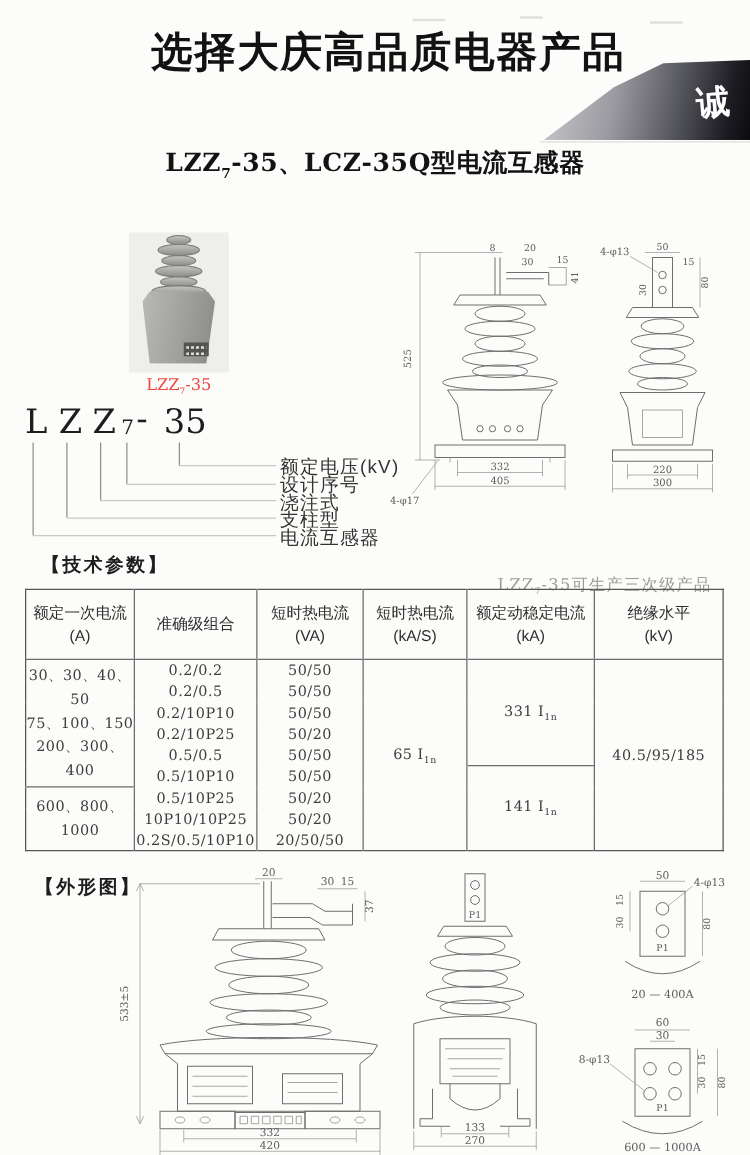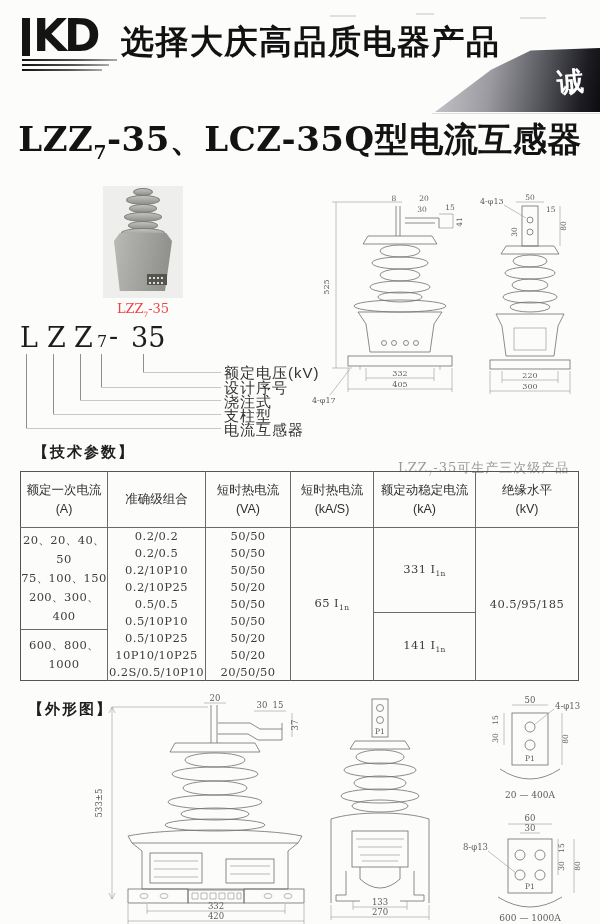--- a/index.html
+++ b/index.html
@@ -17,21 +17,21 @@
   .slogan { position:absolute; left:121px; top:20px; font-size:33px; font-weight:900; color:#121212; letter-spacing:1.5px; white-space:nowrap; }
   .corner-banner { position:absolute; right:0; top:48px; width:165px; height:64px;
       clip-path:polygon(0 100%, 34% 34%, 58% 4%, 100% 0, 100% 100%);
       background:linear-gradient(100deg,#c9c9cd 0%,#9a9aa0 35%,#55555c 65%,#1c1c22 88%,#0c0c10 100%); }
   .corner-mark { position:absolute; right:16px; top:16px; color:#fff; font-size:27px; font-weight:900; transform:rotate(-5deg); }
   .banner-underline { position:absolute; right:0; top:113px; width:168px; height:1px; background:#ddd; }
   .scan-mark { position:absolute; background:none; border-top:2px solid #c9c9c9; opacity:.55; }
 
   
   .doc-title { position:absolute; left:0; top:117px; width:600px; text-align:center;
-      font-family:"DejaVu Serif", serif; font-weight:bold; font-size:34px; color:#131313; letter-spacing:.5px; }
+      font-family:"DejaVu Serif", serif; font-weight:bold; font-size:20px; color:#131313; letter-spacing:.5px; }
   .doc-title sub, .cap sub { font-size:.55em; }
 
   
   .photo { position:absolute; left:103px; top:186px; width:80px; height:112px; background:#eeeeec; filter:blur(.3px); }
   .ct-ridge { position:absolute; left:50%; transform:translateX(-50%); background:linear-gradient(#c2c2be,#8f8f8b); border-radius:50%; border:1px solid #7d7d79; }
   .ct-body { position:absolute; left:50%; transform:translateX(-50%); top:47px; width:58px; height:58px;
       background:linear-gradient(100deg,#b9b9b5,#8a8a86); clip-path:polygon(10% 0,90% 0,100% 14%,88% 100%,10% 100%,0 14%); }
   .ct-label { position:absolute; left:44px; top:88px; width:20px; height:11px; background:#55554f; }
   .ct-label i { display:block; margin:3px 2px; height:2px; background:repeating-linear-gradient(90deg,#ddd 0 2px,transparent 2px 4px); }
   .photo-caption { position:absolute; left:100px; top:301px; width:86px; text-align:center;
@@ -65,31 +65,20 @@
   table.params td.bt { border-top:1px solid #6a6a6a; }
   table.params sub { font-size:7.5px; }
 
   .pos { position:absolute; }
 </style>
 </head>
 <body>
 
 <div class="page">
 
-  <div class="logo">
-    <div class="logo-row">
-      <div class="logo-bar"></div>
-      <div class="logo-text">KD</div>
-    </div>
-    <div class="logo-lines">
-        <div></div>
-        <div></div>
-        <div></div>
-      </div>
-  </div>
   <div class="slogan">选择大庆高品质电器产品</div>
   <div class="corner-banner">
     <div class="corner-mark">诚</div>
   </div>
   <div class="banner-underline"></div>
   <div class="scan-mark" style="left:330px;top:15px;width:26px;"></div>
   <div class="scan-mark" style="left:416px;top:13px;width:18px;"></div>
   <div class="scan-mark" style="left:520px;top:17px;width:26px;"></div>
 
   <div class="doc-title"><span>LZZ</span><sub>7</sub><span>-35、LCZ-35Q型电流互感器</span></div>
@@ -245,21 +234,21 @@
           </th>
         <th>
             <div>绝缘水平</div>
             <div>(kV)</div>
           </th>
       </tr>
     </thead>
     <tbody>
       <tr>
         <td class="first group" rowspan="6">
-          <div>20、20、40、50</div>
+          <div>30、30、40、50</div>
           <div>75、100、150</div>
           <div>200、300、400</div>
         </td>
         <td>0.2/0.2</td>
         <td>50/50</td>
         <td rowspan="9"><span>65 I</span><sub>1n</sub></td>
         <td rowspan="5"><span>331 I</span><sub>1n</sub></td>
         <td rowspan="9">40.5/95/185</td>
       </tr>
       <tr>

